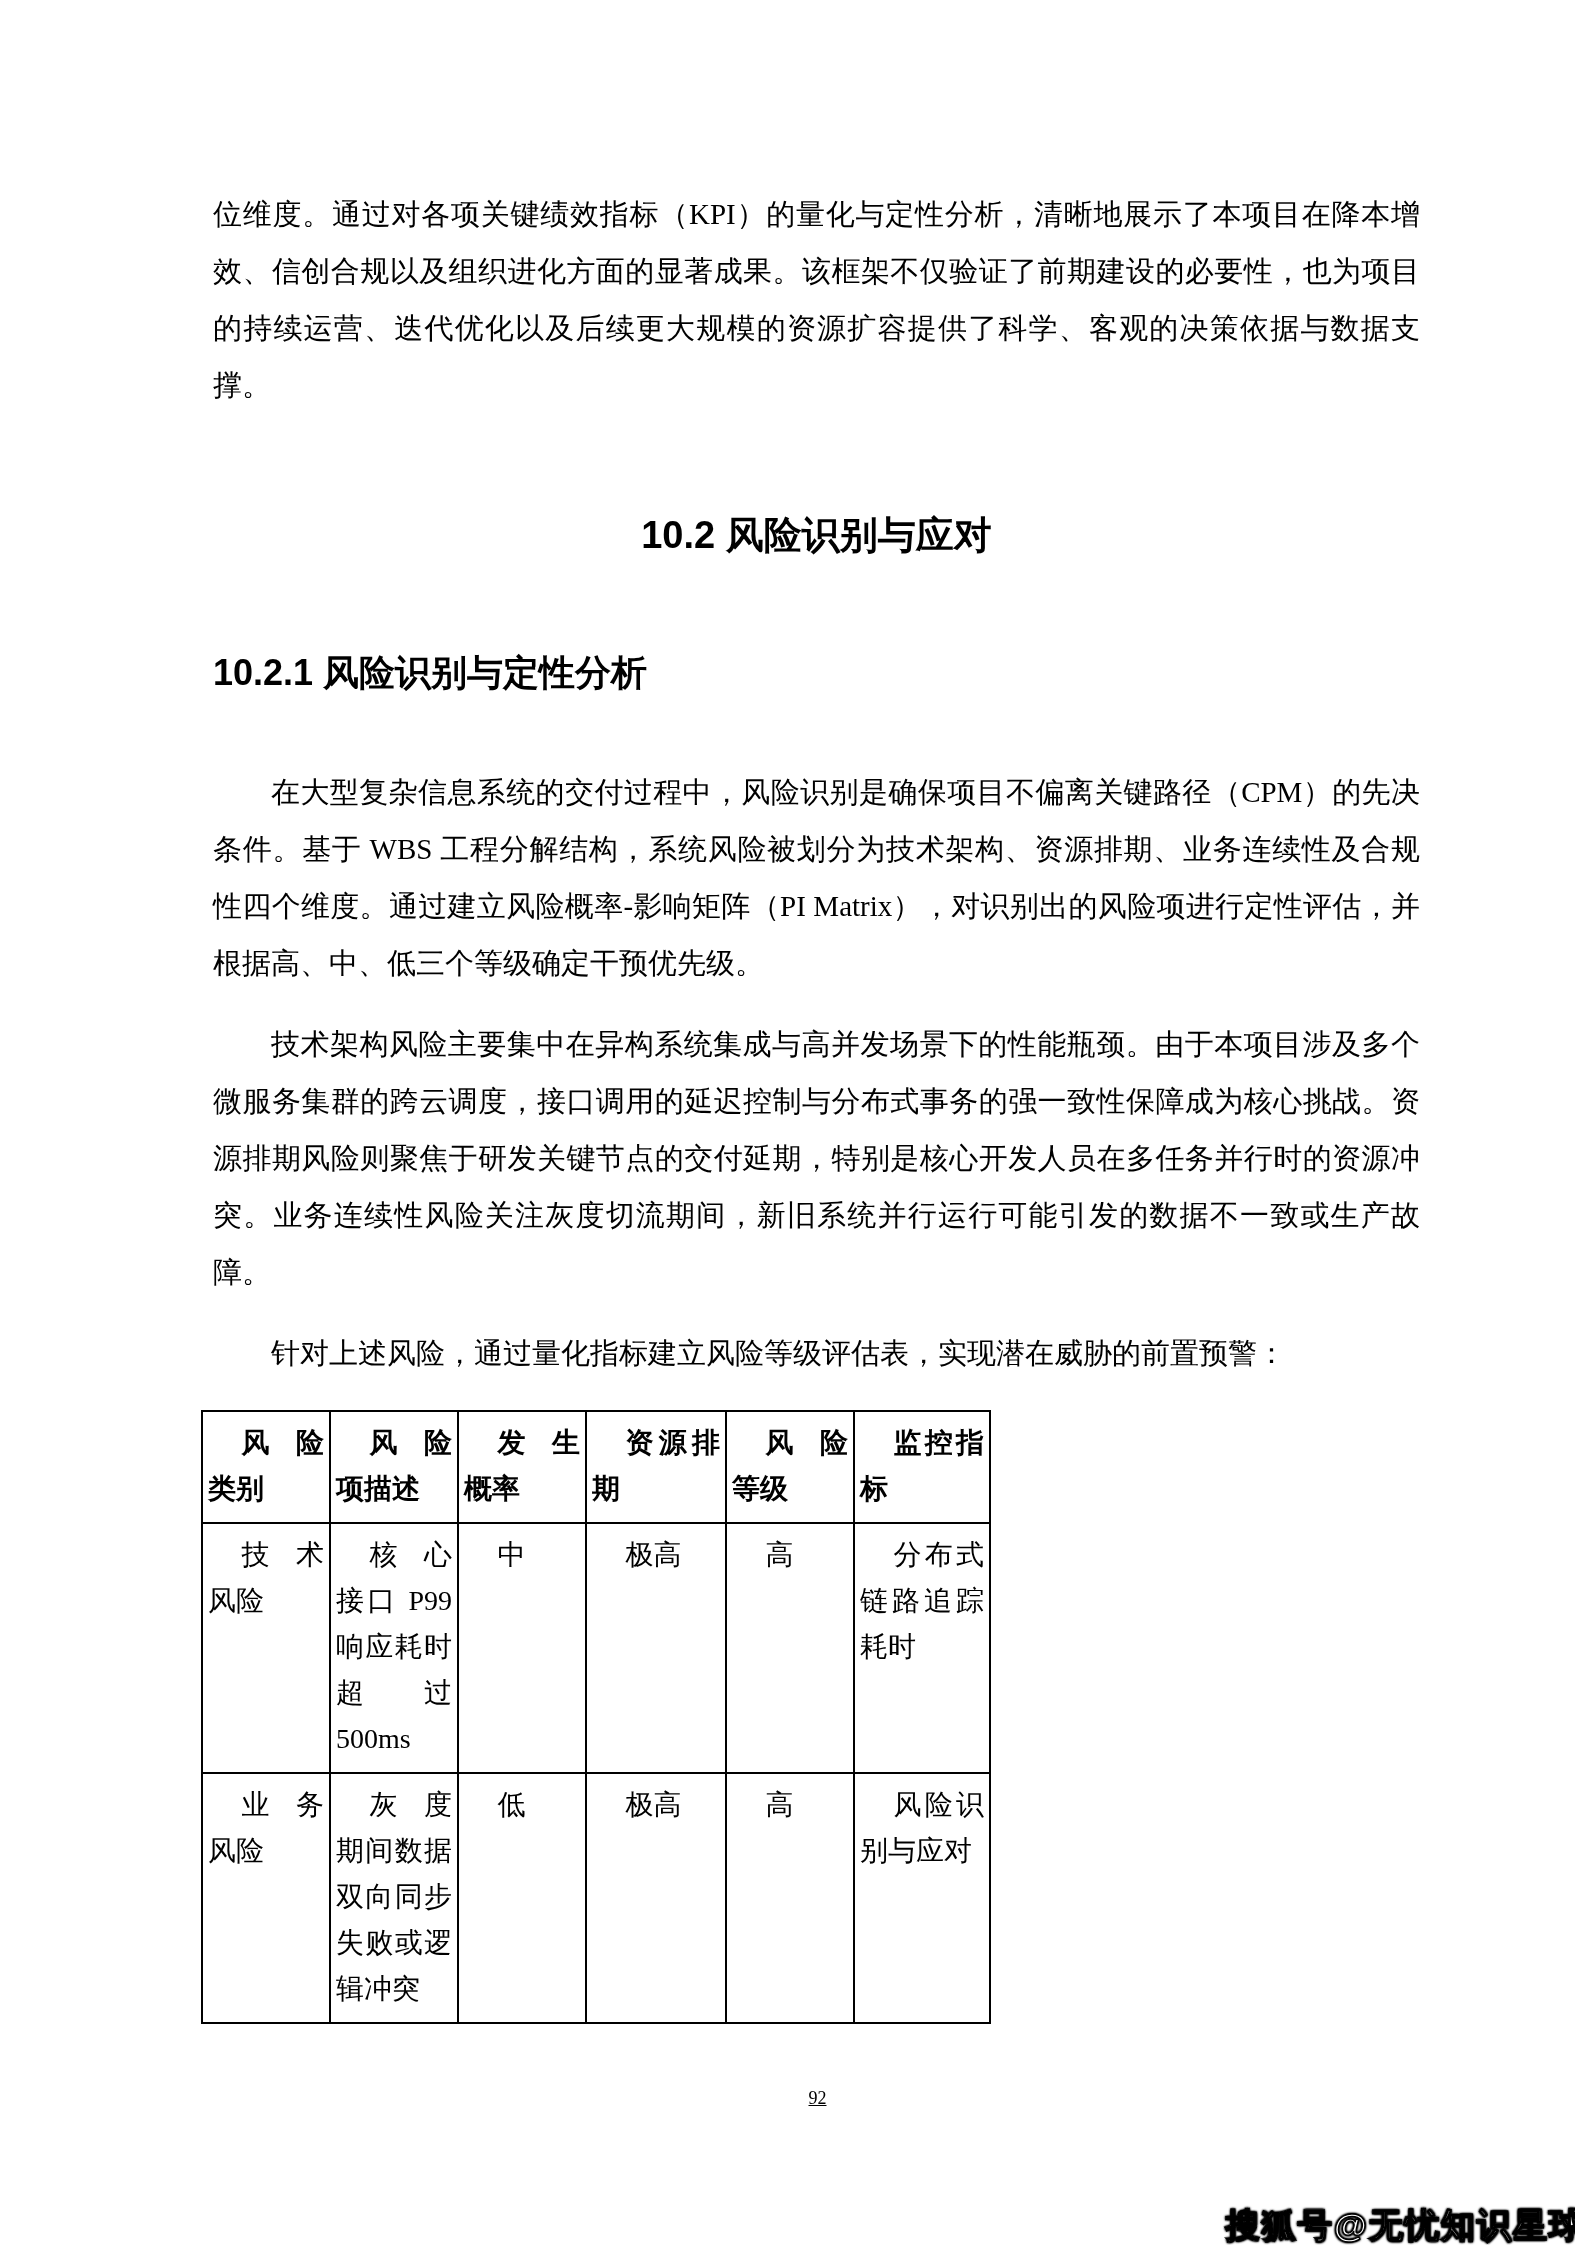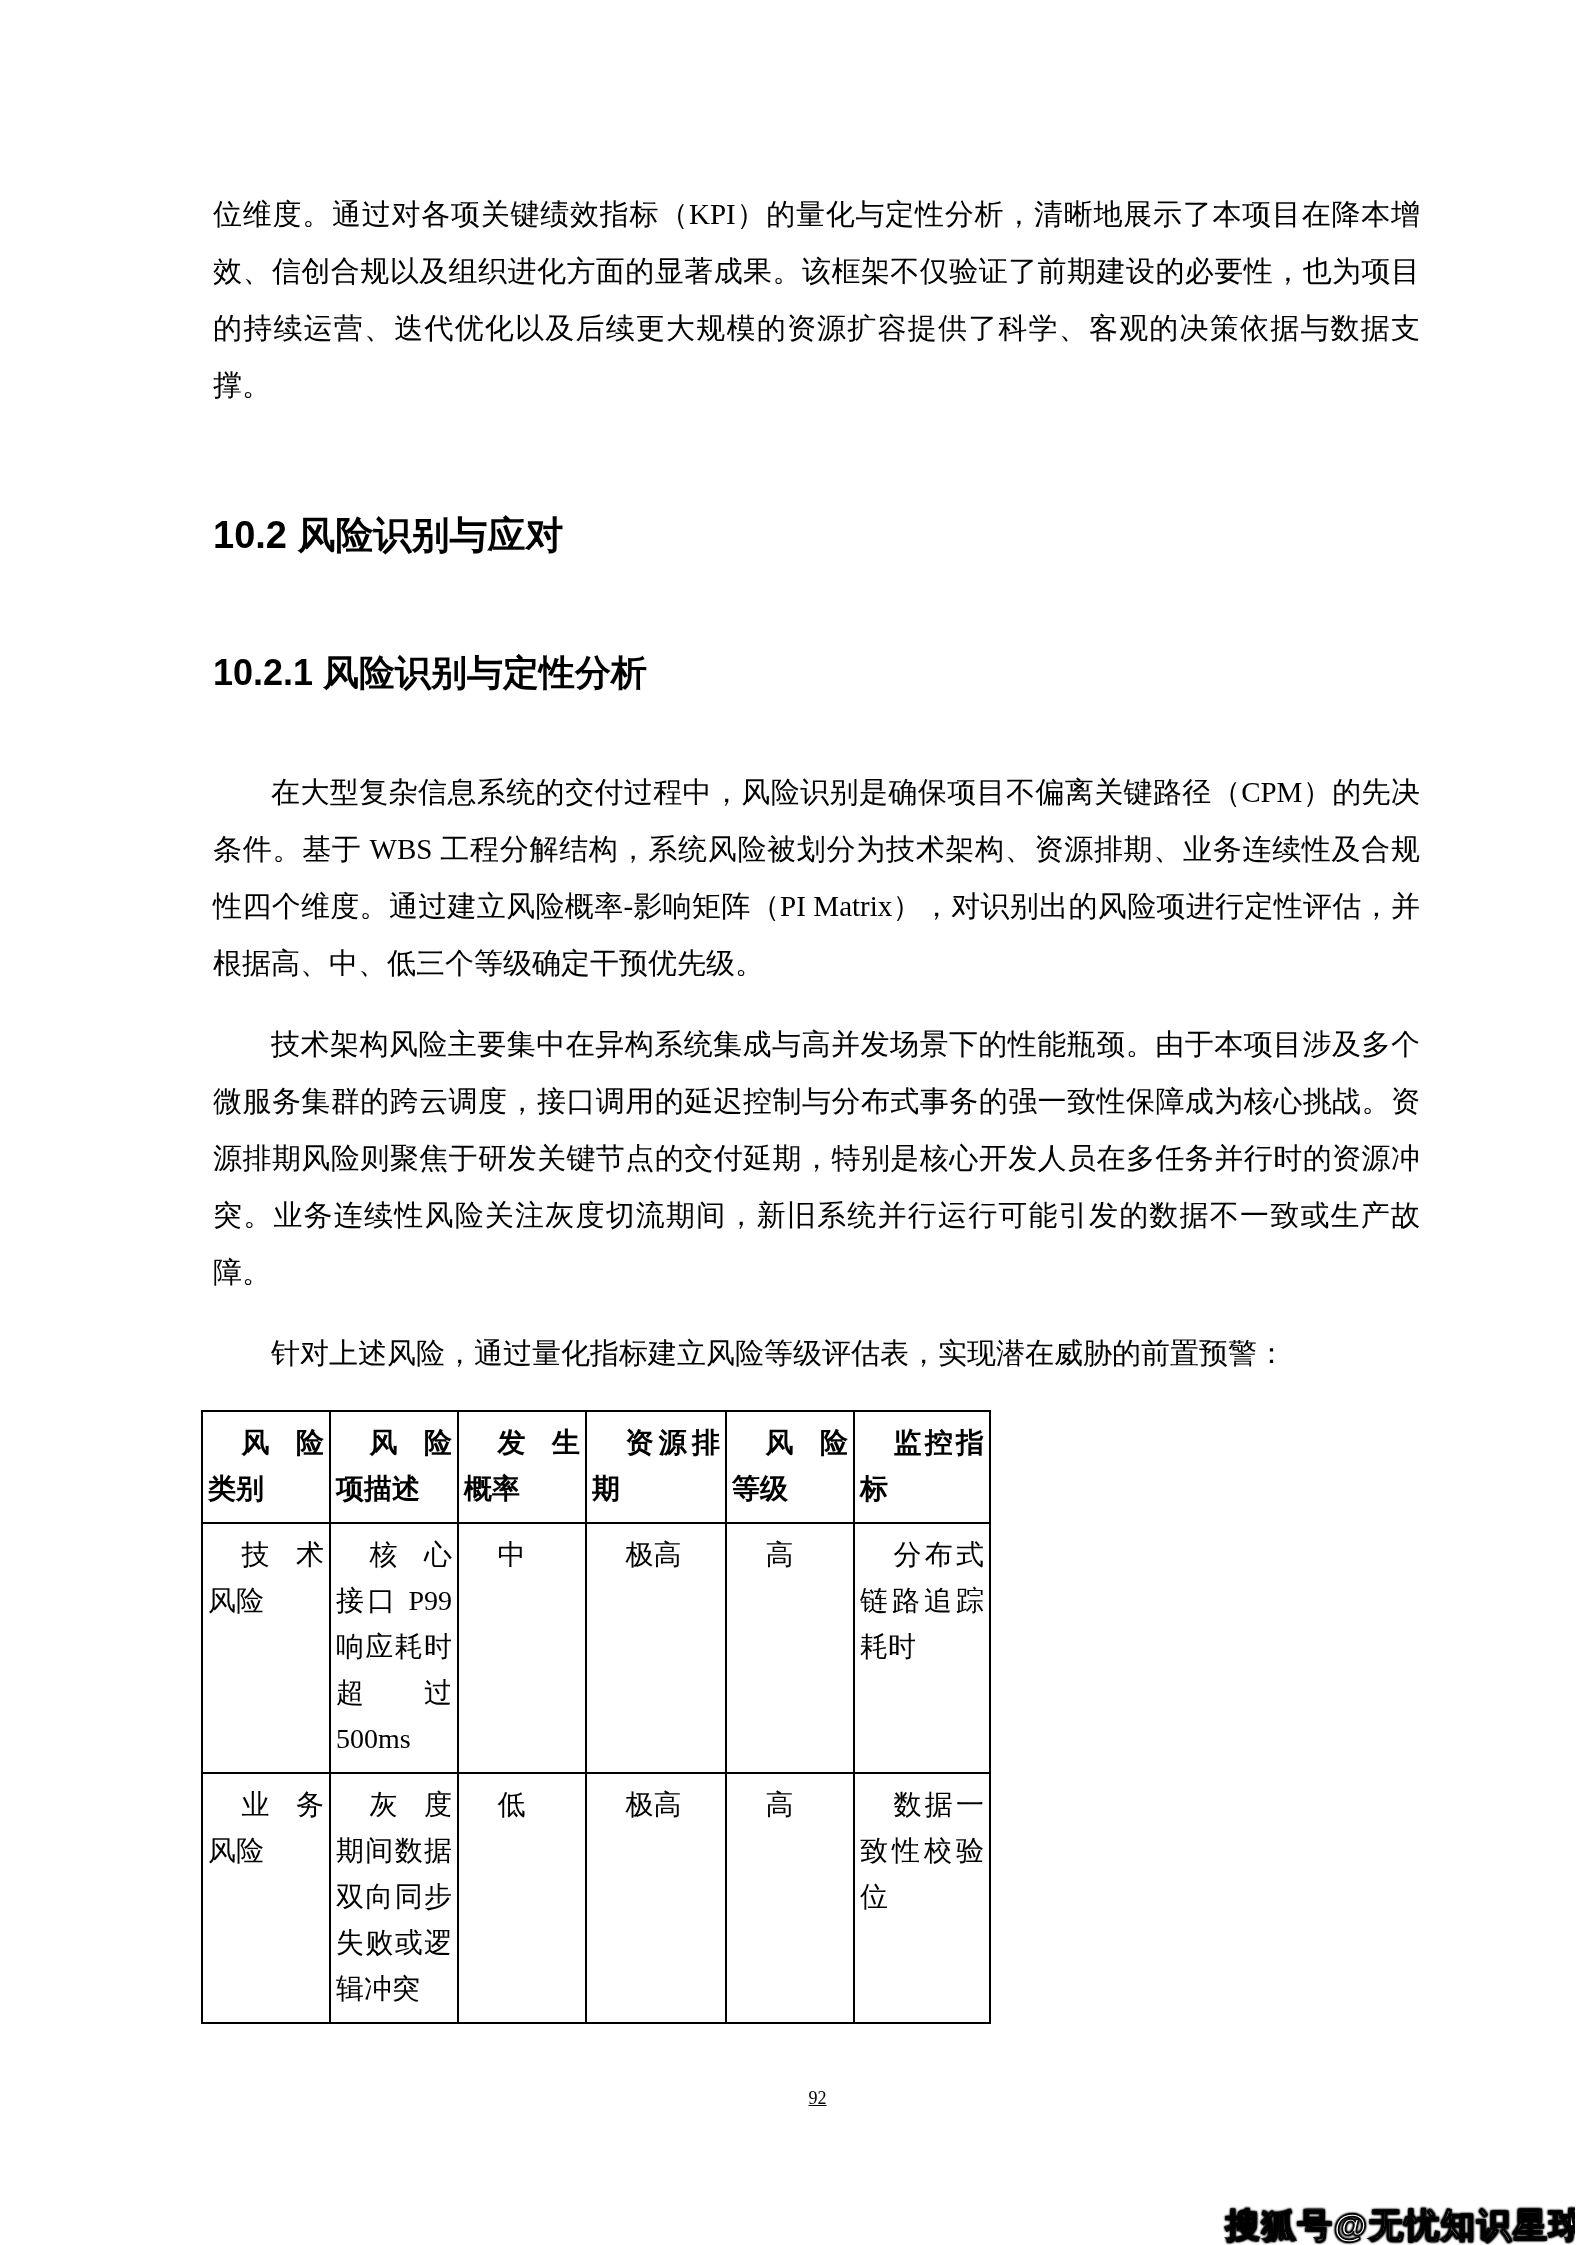--- a/index.html
+++ b/index.html
@@ -21,20 +21,21 @@
     line-height: 57px;
     text-align: justify;
   }
   p.indent { text-indent: 2em; }
 
   h2.sec-heading {
     font-family: "Liberation Sans", "DejaVu Sans", sans-serif;
     font-weight: bold;
     font-size: 38px;
     margin-top: 72px;
+    text-align: center;
   }
   h3.subsec-heading {
     font-family: "Liberation Sans", "DejaVu Sans", sans-serif;
     font-weight: bold;
     font-size: 36px;
     margin-top: 64px;
     margin-bottom: 42px;
   }
 
   table.risk {
@@ -126,21 +127,21 @@
           <td>极高</td>
           <td>高</td>
           <td>分布式链路追踪耗时</td>
         </tr>
         <tr>
           <td>业务风险</td>
           <td>灰度期间数据双向同步失败或逻辑冲突</td>
           <td>低</td>
           <td>极高</td>
           <td>高</td>
-          <td>数据一致性校验位</td>
+          <td>风险识别与应对</td>
         </tr>
       </tbody>
     </table>
 
   </div>
 
   <div class="page-number">92</div>
 
   <div class="watermark">搜狐号@无忧知识星球</div>
 </div>

